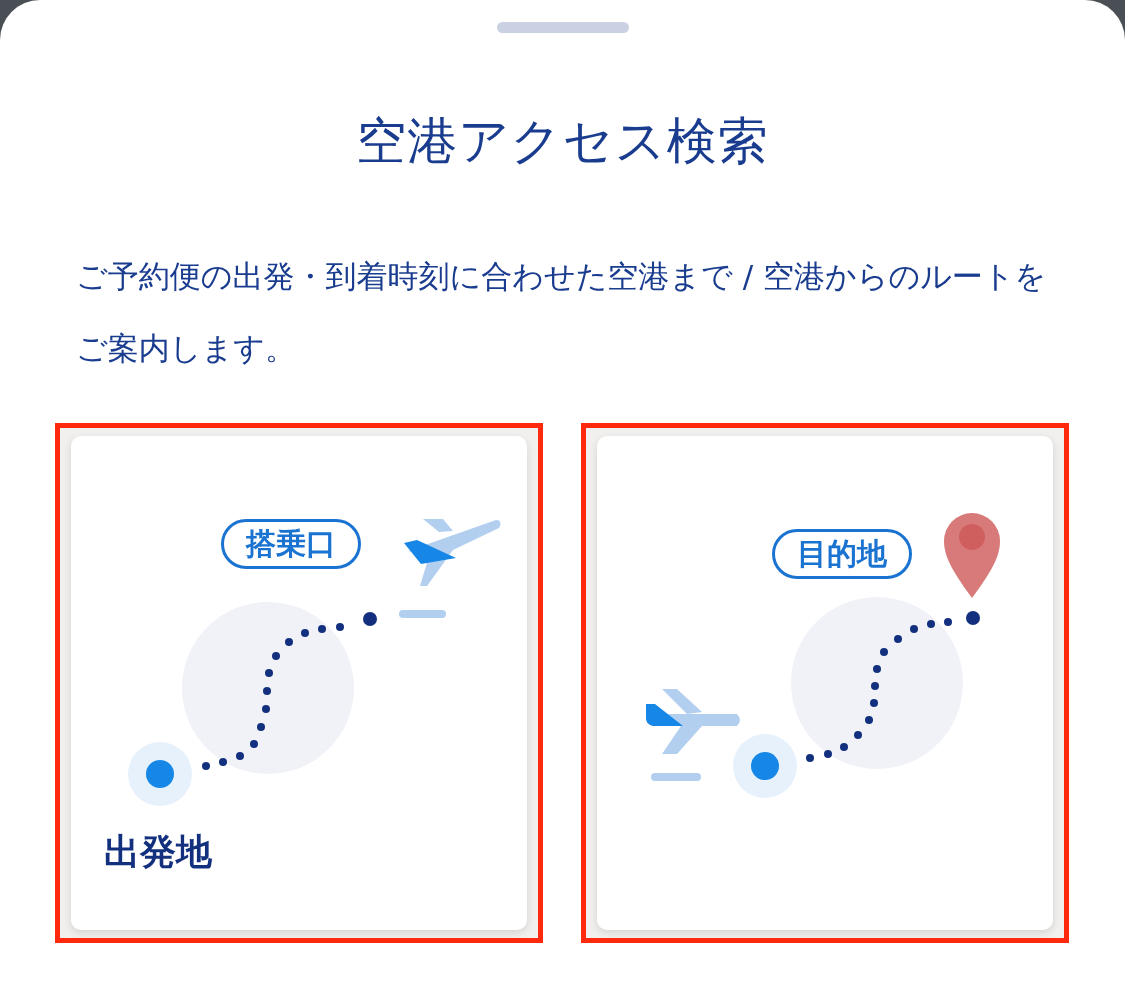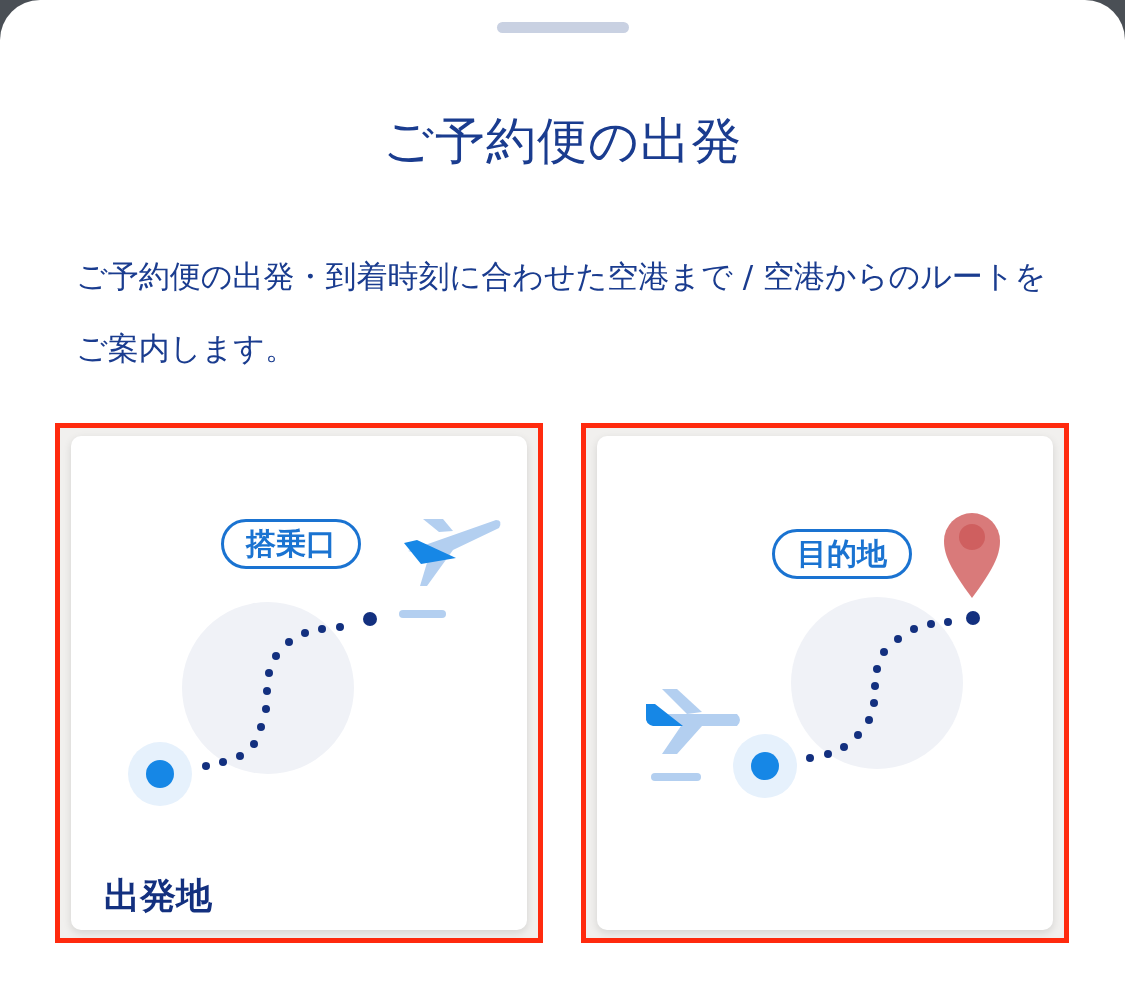--- a/index.html
+++ b/index.html
@@ -59,21 +59,21 @@
       font-size: 36px; font-weight: bold; color: #13307f;
       white-space: nowrap;
     }
   </style>
 </head>
 <body>
 
 <div class="sheet">
   <div class="grabber"></div>
 
-  <h1 class="title">ご予約便の出発</h1>
+  <h1 class="title">空港アクセス検索</h1>
 
   <p class="desc">ご予約便の出発・到着時刻に合わせた空港まで / 空港からのルートをご案内します。</p>
 
   <div class="card-frame left">
     <div class="card">
       <svg class="illus" width="456" height="494" viewBox="0 0 456 494">
 
         <circle cx="197" cy="252" r="86" fill="#f0f2f7"></circle>
 
         <circle cx="89" cy="338" r="32" fill="#e6f1fc"></circle>
@@ -98,21 +98,21 @@
 
         <rect x="328" y="174" width="47" height="8" rx="4" fill="#b3cff0"></rect>
 
         <g>
           <path d="M352 83 L372 83 L382 95 L368 96 Z" fill="#b3cff0"></path>
           <path d="M337 115 L425 84 Q432 84 428 92 L382 114 L356 150 L349 150 L358 120 Z" fill="#b3cff0"></path>
           <path d="M333 107 L346 104 L385 122 L350 128 Z" fill="#1687e6"></path>
         </g>
       </svg>
       <div class="pill" style="left:150px; top:83px;">搭乗口</div>
-      <div class="card-label" style="left:33px; top:392px;margin-top:44px;">出発地</div>
+      <div class="card-label" style="left:33px; top:392px;">出発地</div>
     </div>
   </div>
 
   <div class="card-frame right">
     <div class="card">
       <svg class="illus" width="456" height="494" viewBox="0 0 456 494">
 
         <circle cx="280" cy="247" r="86" fill="#f0f2f7"></circle>
 
         <circle cx="168" cy="330" r="32" fill="#e6f1fc"></circle>

